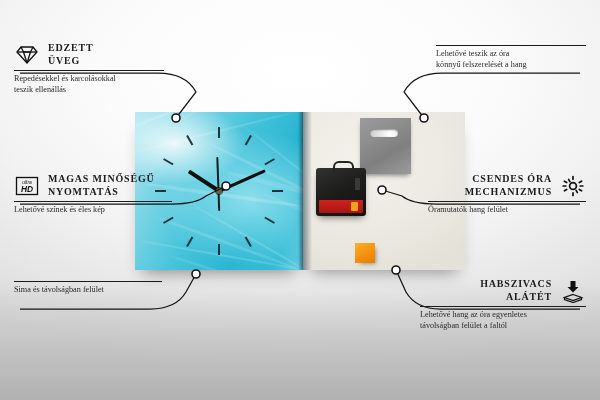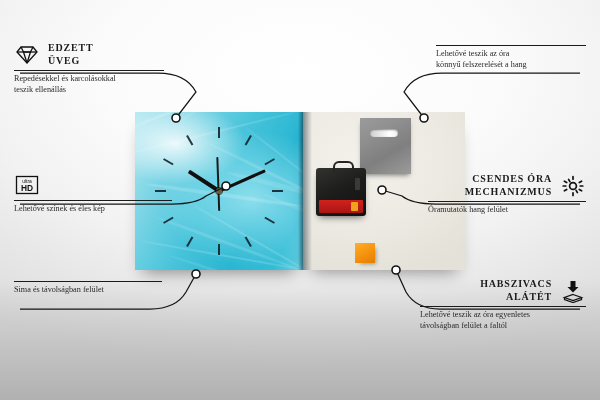--- a/index.html
+++ b/index.html
@@ -103,21 +103,21 @@
     color:#1b1b1b;line-height:12.5px;text-transform:uppercase;white-space:nowrap;
   }
   .cal-left .cal-title{text-align:left;}
   .cal-right .cal-title{text-align:right;}
   .cal-rule{height:1px;background:#1b1b1b;margin:3px 0 3px;}
   .cal-sub{
     font-family:Liberation Serif, serif;font-size:8.2px;color:#2a2a2a;line-height:10.5px;white-space:nowrap;
   }
   .cal-left .cal-sub{text-align:left;}
   .cal-right .cal-sub{}
-  .ic{width:26px;height:24px;flex:0 0 26px;display:block;}
+  .ic{width:26px;height:24px;flex:0 0 26px;display:block;font-style:italic;}
   .ic svg{display:block;width:100%;height:100%;}
 
   .c1{left:14px;top:42px;width:150px;}
   .c2{left:14px;top:173px;width:158px;}
   .c3{left:14px;top:278px;width:148px;}
   .c4{left:436px;top:42px;width:150px;}
   .c5{left:428px;top:173px;width:158px;}
   .c6{left:420px;top:278px;width:166px;}
 
   
@@ -243,20 +243,21 @@
 
   <div class="callout cal-left c2">
     <div class="cal-head">
       <span class="ic">
         <svg viewBox="0 0 26 24">
           <rect x="2.5" y="3.5" width="21" height="17" fill="none" stroke="#111" stroke-width="1.3"></rect>
           <text x="13" y="10.4" text-anchor="middle" font-family="Liberation Sans, sans-serif" font-size="5" fill="#111">ultra</text>
           <text x="13" y="18.2" text-anchor="middle" font-family="Liberation Sans, sans-serif" font-size="8.4" font-weight="bold" fill="#111">HD</text>
         </svg>
       </span>
+      <span class="cal-title"><span>MAGAS MINŐSÉGŰ</span><br><span>NYOMTATÁS</span></span>
     </div>
     <div class="cal-rule"></div>
     <div class="cal-sub"><span>Lehetővé színek és éles kép</span></div>
   </div>
 
   <div class="callout cal-left c3">
     <div class="cal-rule"></div>
     <div class="cal-sub"><span>Sima és távolságban felület</span></div>
   </div>
 
@@ -289,16 +290,16 @@
         <svg viewBox="0 0 26 24">
             <g fill="none" stroke="#111" stroke-width="1.3">
           <path d="M10.5 2 h5 v6 h3 L13 13.5 L7.5 8 h3 Z" fill="#111" stroke="none"></path>
           <path d="M13 15.5 L21.5 18.5 L13 21.5 L4.5 18.5 Z"></path>
           <path d="M4.5 18.5 v2 L13 23.5 L21.5 20.5 v-2"></path>
         </g>
           </svg>
       </span>
     </div>
     <div class="cal-rule"></div>
-    <div class="cal-sub"><span>Lehetővé teszik az óra egyenletes</span><br><span>távolságban felület a faltól</span></div>
+    <div class="cal-sub"><span>Lehetővé hang az óra egyenletes</span><br><span>távolságban felület a faltól</span></div>
   </div>
 
 </div>
 
 </body></html>

